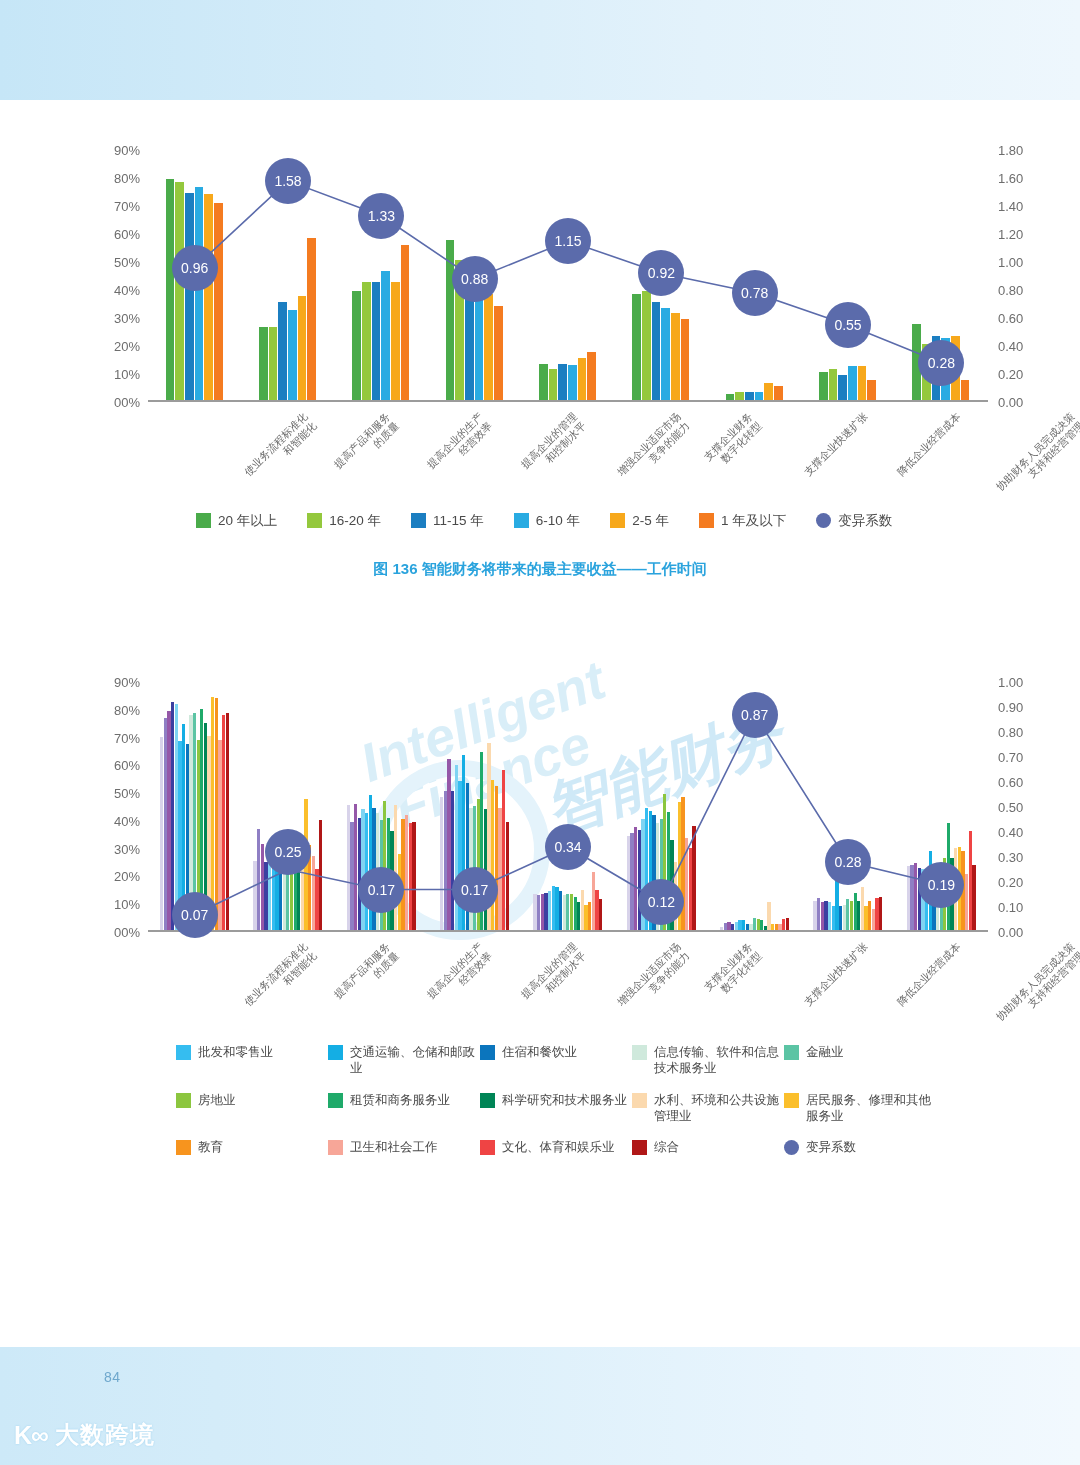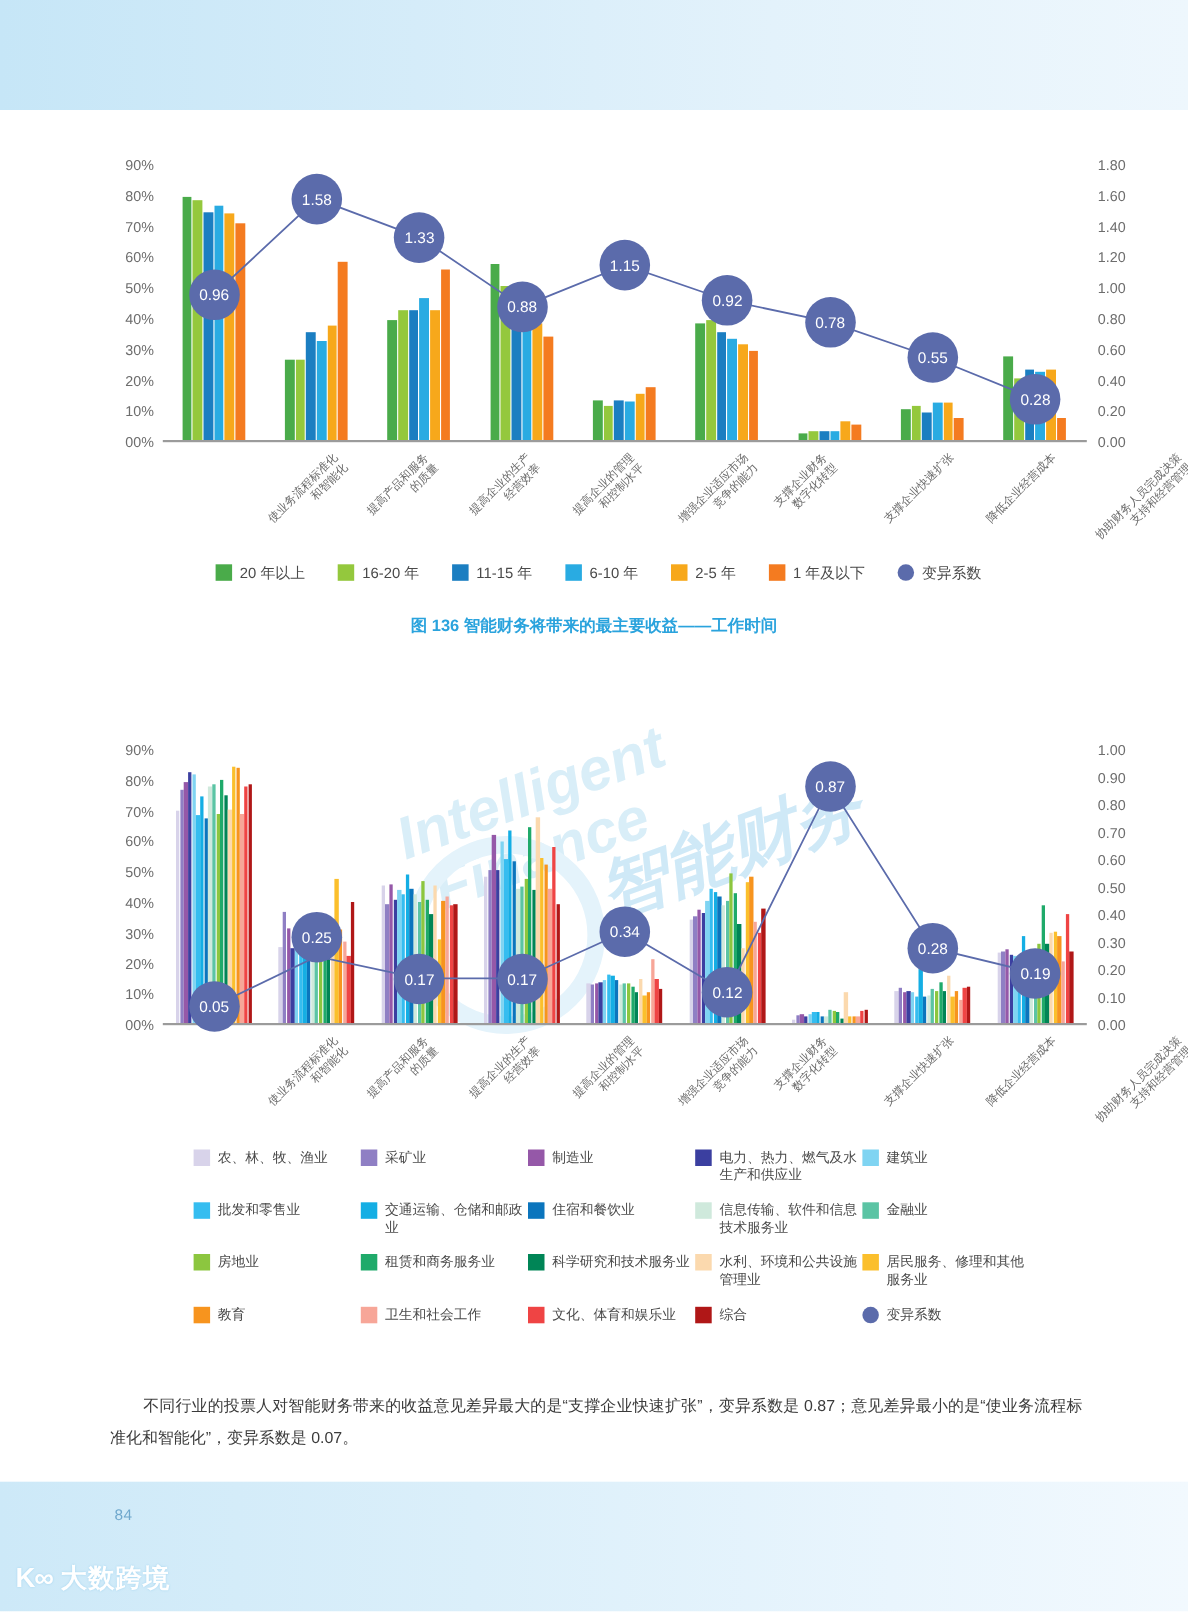--- a/index.html
+++ b/index.html
@@ -472,57 +472,35 @@
           <div class="bar" style="background: rgb(251, 191, 44); height: 83.3333px; margin-right: 0.4px;"></div>
           <div class="bar" style="background: rgb(247, 148, 30); height: 79.1667px; margin-right: 0.4px;"></div>
           <div class="bar" style="background: rgb(247, 166, 152); height: 55.5556px; margin-right: 0.4px;"></div>
           <div class="bar" style="background: rgb(239, 68, 68); height: 98.6111px; margin-right: 0.4px;"></div>
           <div class="bar" style="background: rgb(176, 23, 23); height: 65.2778px; margin-right: 0.4px;"></div>
         </div>
         <div class="xlabel" style="left: 815.333px; top: 258px;">协助财务人员完成决策<br>支持和经营管理</div>
         <svg class="cvline" width="840" height="250">
           <polyline points="46.666666666666664,232.5 140,187.5 233.33333333333331,207.5 326.66666666666663,207.5 420,165 513.3333333333333,220 606.6666666666666,32.5 699.9999999999999,180 793.3333333333333,202.5" fill="none" stroke="#5b6bab" stroke-width="1.6"></polyline>
         </svg>
-        <div class="cvnode" style="left: 46.6667px; top: 232.5px;">0.05</div>
+        <div class="cvnode" style="left: 46.6667px; top: 232.5px;">0.07</div>
         <div class="cvnode" style="left: 140px; top: 170px;">0.25</div>
         <div class="cvnode" style="left: 233.333px; top: 207.5px;">0.17</div>
         <div class="cvnode" style="left: 326.667px; top: 207.5px;">0.17</div>
         <div class="cvnode" style="left: 420px; top: 165px;">0.34</div>
         <div class="cvnode" style="left: 513.333px; top: 220px;">0.12</div>
         <div class="cvnode" style="left: 606.667px; top: 32.5px;">0.87</div>
         <div class="cvnode" style="left: 700px; top: 180px;">0.28</div>
         <div class="cvnode" style="left: 793.333px; top: 202.5px;">0.19</div>
       </div>
     </div>
 
   <div class="legend2" id="legend2">
       <div class="lrow">
         <div class="lcell">
-          <span class="swatch" style="background:#d8d3ea"></span>
-          <span>农、林、牧、渔业</span>
-        </div>
-        <div class="lcell">
-          <span class="swatch" style="background:#8f7fc4"></span>
-          <span>采矿业</span>
-        </div>
-        <div class="lcell">
-          <span class="swatch" style="background:#9558a8"></span>
-          <span>制造业</span>
-        </div>
-        <div class="lcell">
-          <span class="swatch" style="background:#3b3fa0"></span>
-          <span>电力、热力、燃气及水生产和供应业</span>
-        </div>
-        <div class="lcell">
-          <span class="swatch" style="background:#7fd4f2"></span>
-          <span>建筑业</span>
-        </div>
-      </div>
-      <div class="lrow">
-        <div class="lcell">
           <span class="swatch" style="background:#35bdf0"></span>
           <span>批发和零售业</span>
         </div>
         <div class="lcell">
           <span class="swatch" style="background:#14aee4"></span>
           <span>交通运输、仓储和邮政业</span>
         </div>
         <div class="lcell">
           <span class="swatch" style="background:#0b75bd"></span>
           <span>住宿和餐饮业</span>
@@ -576,23 +554,20 @@
           <span>综合</span>
         </div>
         <div class="lcell">
           <span class="swatch round" style="background:#5b6bab"></span>
           <span>变异系数</span>
         </div>
       </div>
     </div>
 
 
-  <div class="para" style="top:1265px;">
-    <span class="indent"></span><span>不同行业的投票人对智能财务带来的收益意见差异最大的是“支撑企业快速扩张”，变异系数是 0.87；意见差异最小的是“使业务流程标准化和智能化”，变异系数是 0.07。</span>
-  </div>
 
   <div class="page-number">84</div>
   <div class="brand">
     <span class="brand-mark">K∞</span>
     <span class="brand-text">大数跨境</span>
   </div>
 
 </div>
 
 </body></html>

